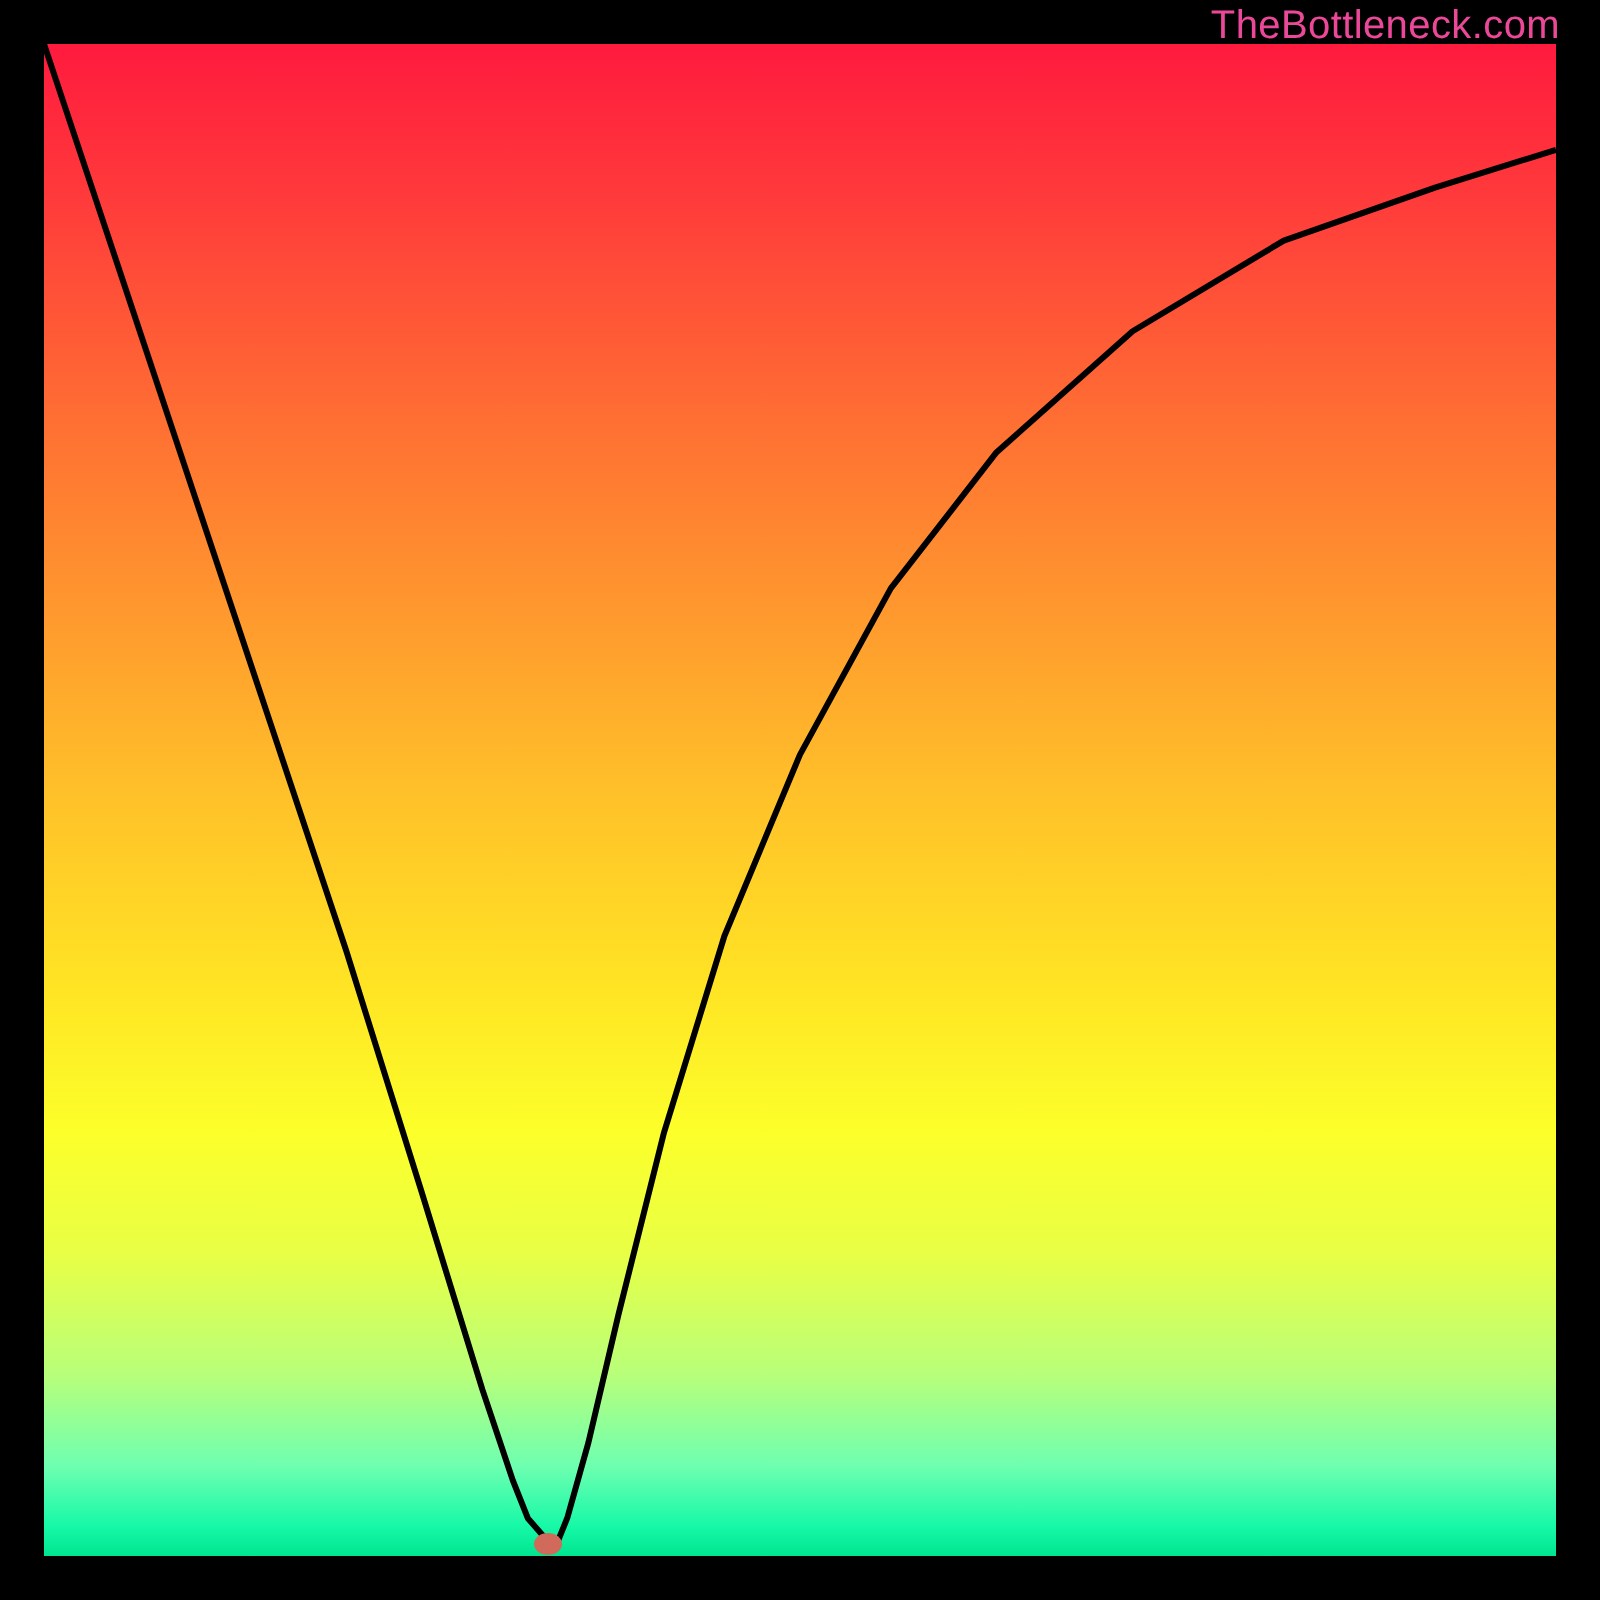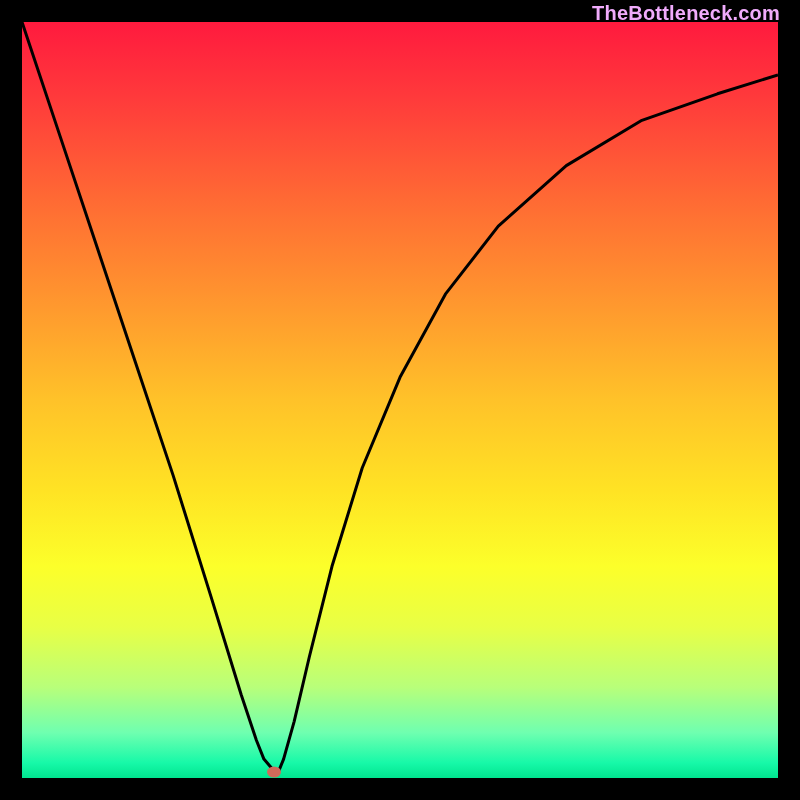--- a/index.html
+++ b/index.html
@@ -52,23 +52,23 @@
     width: 14px;
     height: 11px;
     background: #d06a5a;
     border-radius: 50%;
     transform: translate(-50%, -50%);
   }
   .watermark {
     position: absolute;
     top: 2px;
     right: 20px;
-    color: #f0abfc;
+    color: #ec4899;
     font-size: 20px;
-    font-weight: 700;
+    font-weight: 400;
     letter-spacing: 0.2px;
   }
 </style>
 </head>
 <body>
 
 <div class="frame">
 
   <div class="plot-area">
 

